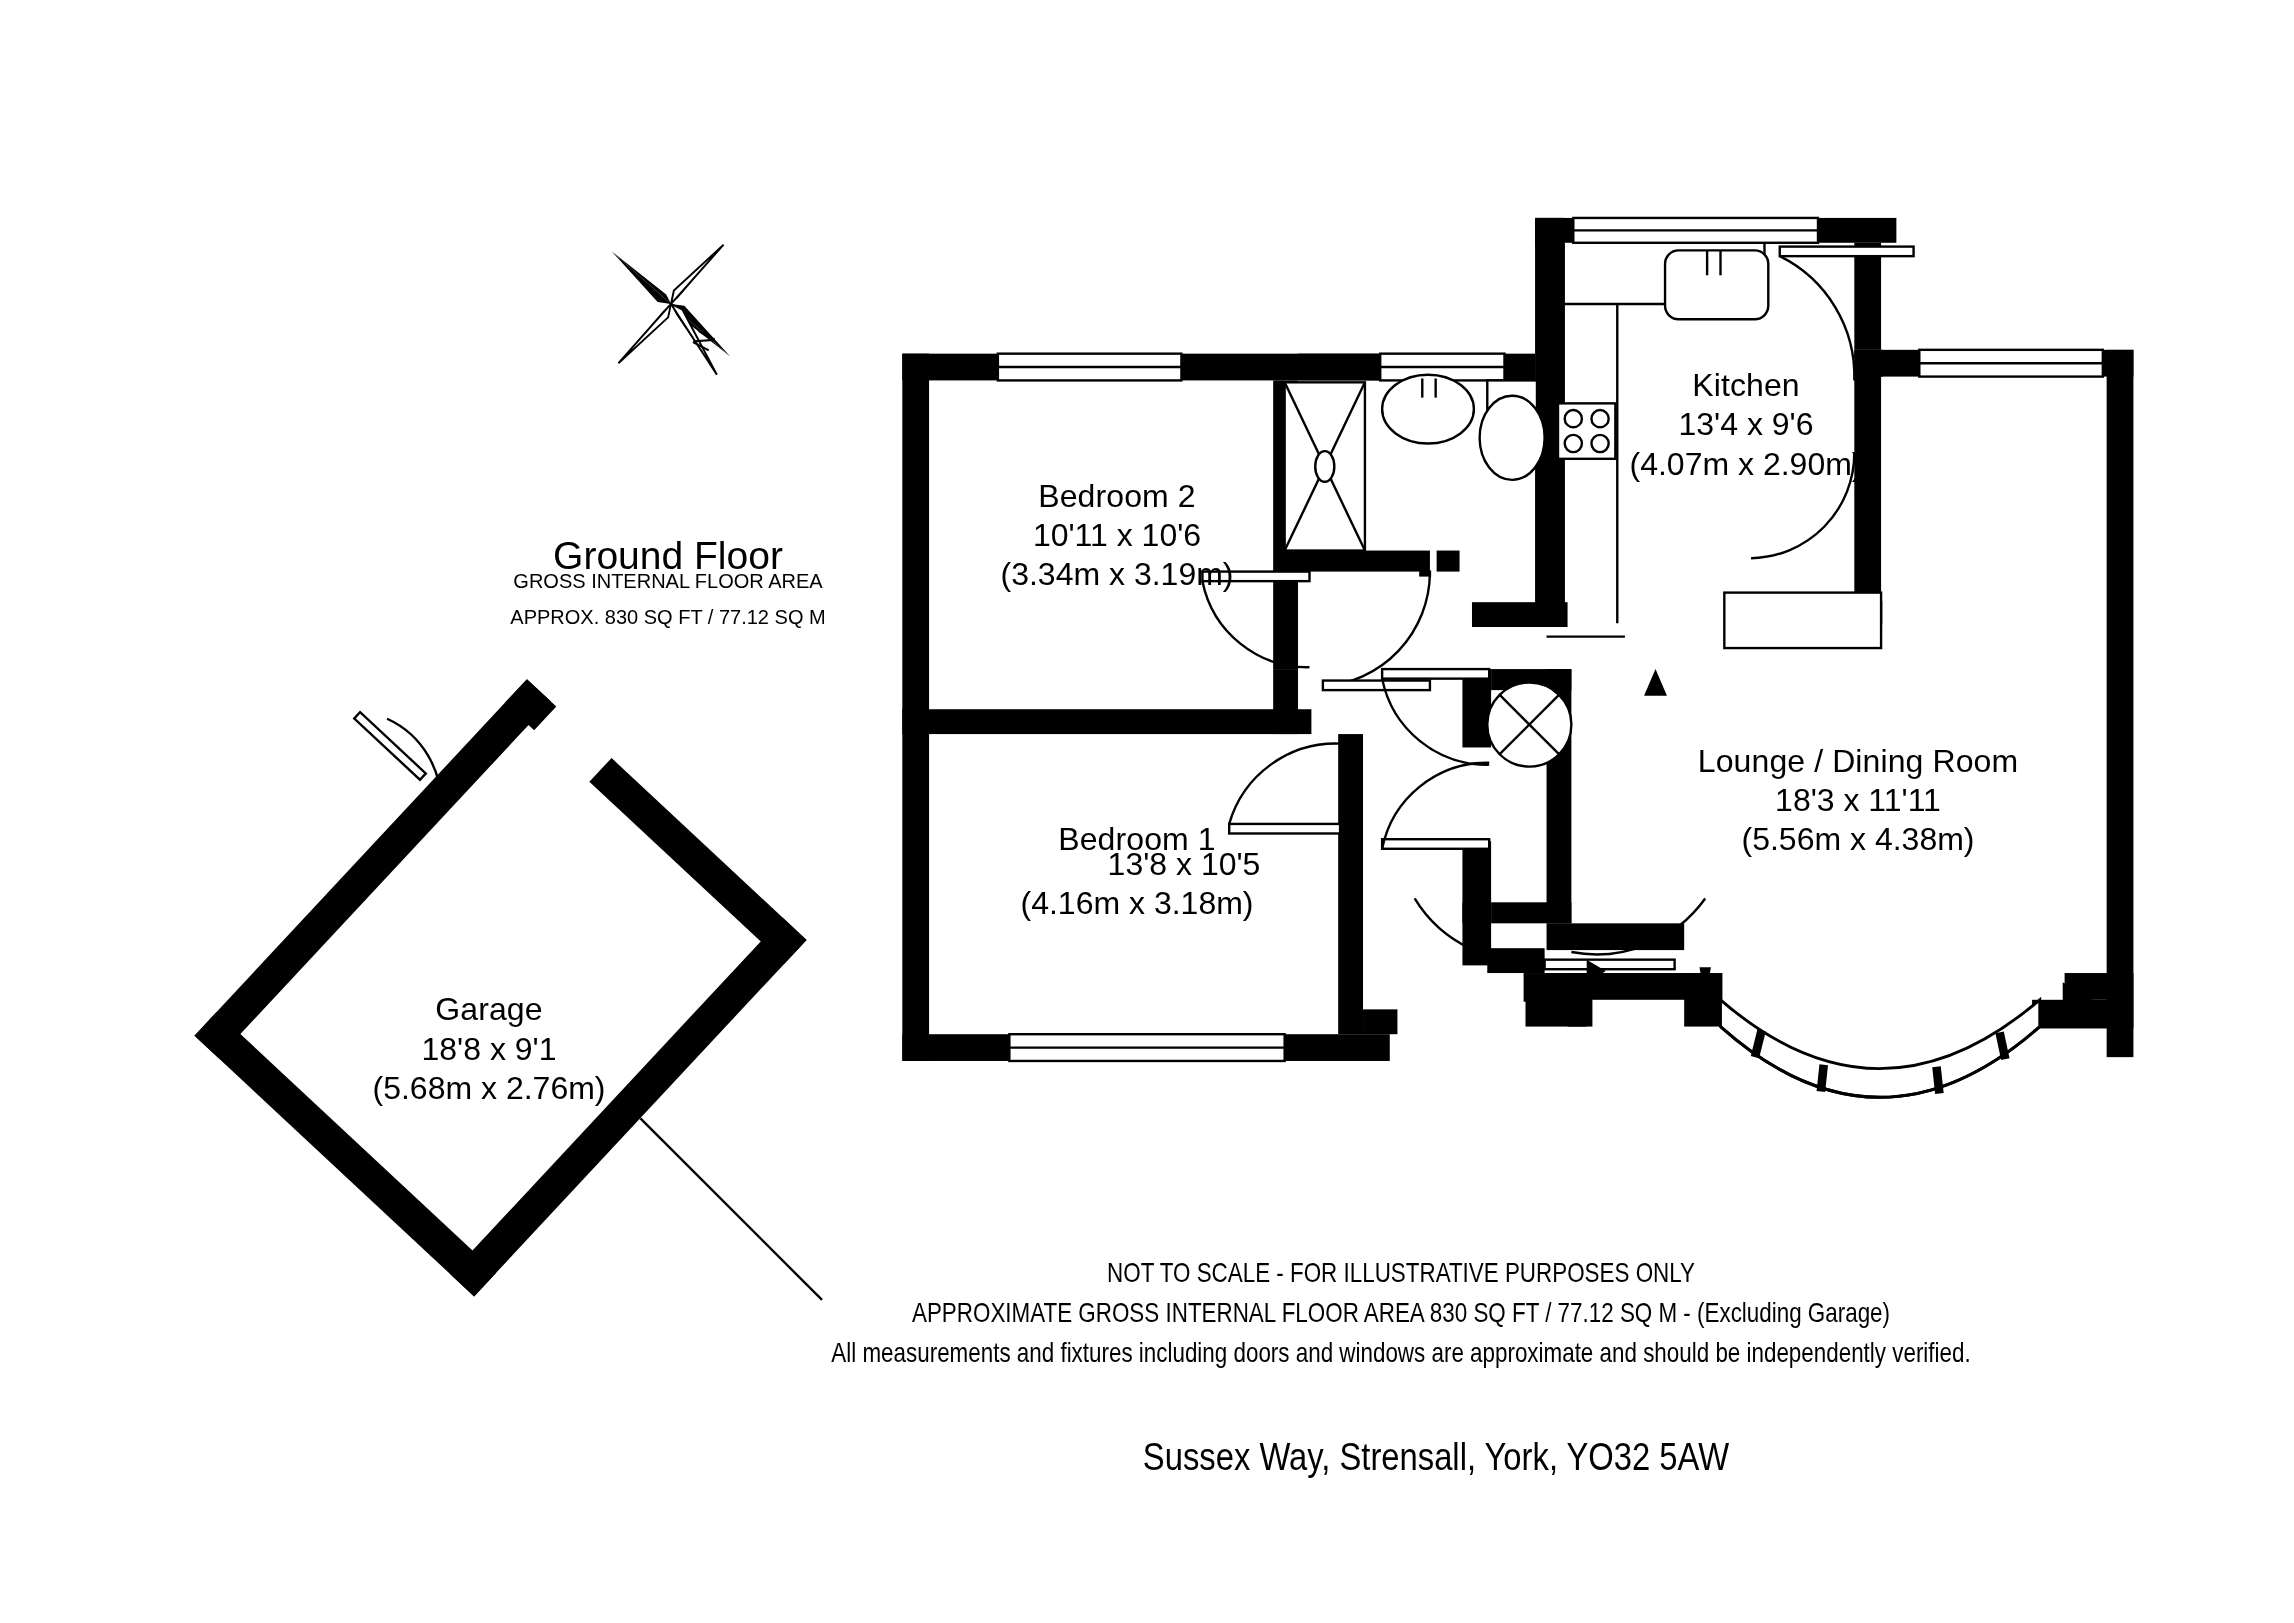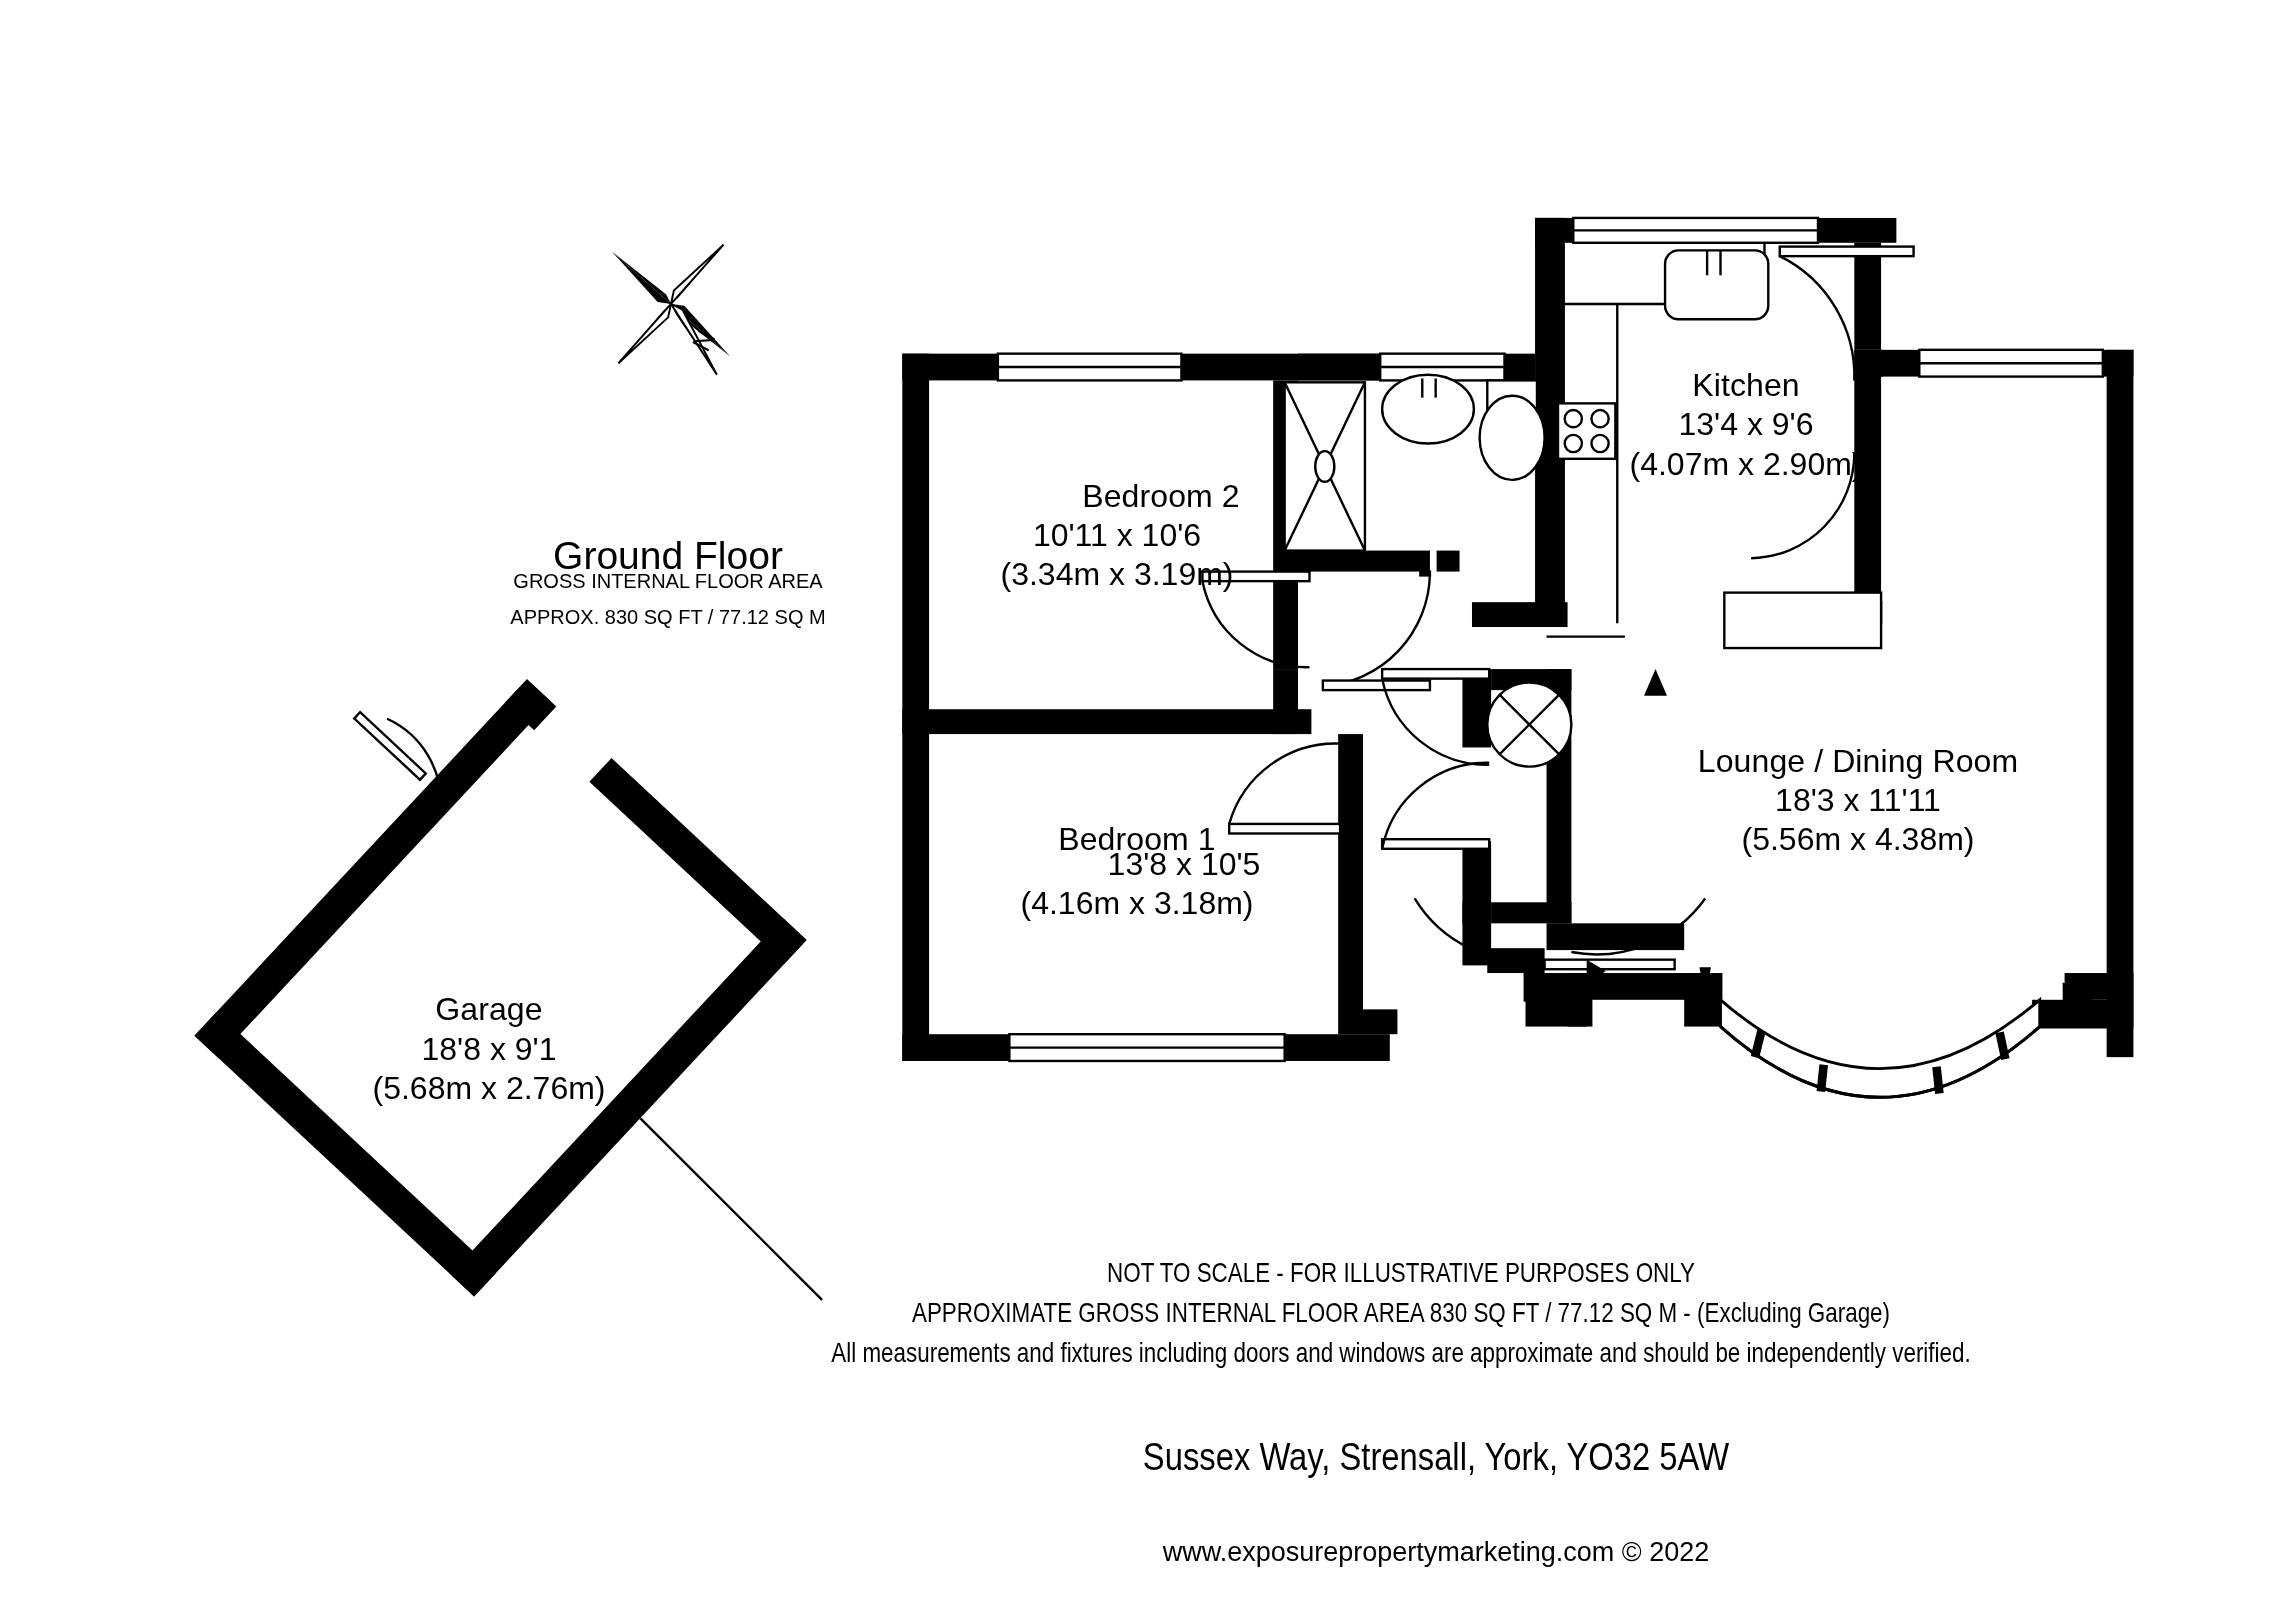--- a/index.html
+++ b/index.html
@@ -316,21 +316,21 @@
 
       <line x1="670" y1="1170" x2="860" y2="1360" stroke="#000" stroke-width="2.5"></line>
     </g>
 
   </svg>
 
   <div class="txt center area-head-1" style="left:668px; top:531px;">Ground Floor</div>
   <div class="txt center area-head-2" style="left:668px; top:568px;">GROSS INTERNAL FLOOR AREA</div>
   <div class="txt center area-head-2" style="left:668px; top:604px;">APPROX. 830 SQ FT / 77.12 SQ M</div>
 
-  <div class="txt center room-name" style="left:1117px; top:476px;margin-left:44px;">Bedroom 2</div>
+  <div class="txt center room-name" style="left:1117px; top:476px;">Bedroom 2</div>
   <div class="txt center room-dim" style="left:1117px; top:515px;">10'11 x 10'6</div>
   <div class="txt center room-dim" style="left:1117px; top:554px;">(3.34m x 3.19m)</div>
 
   <div class="txt center room-name" style="left:1137px; top:819px;">Bedroom 1</div>
   <div class="txt center room-dim" style="left:1137px; top:844px;margin-left:47px;">13'8 x 10'5</div>
   <div class="txt center room-dim" style="left:1137px; top:883px;">(4.16m x 3.18m)</div>
 
   <div class="txt center room-name" style="left:1746px; top:365px;">Kitchen</div>
   <div class="txt center room-dim" style="left:1746px; top:404px;">13'4 x 9'6</div>
   <div class="txt center room-dim" style="left:1746px; top:444px;">(4.07m x 2.90m)</div>
@@ -344,16 +344,15 @@
   <div class="txt center room-dim" style="left:489px; top:1068px;">(5.68m x 2.76m)</div>
 
   <div class="compass-n" style="left:694px; top:325px;">N</div>
 
   <div class="txt center footer-line" style="left:1401px; top:1255px;">NOT TO SCALE - FOR ILLUSTRATIVE PURPOSES ONLY</div>
   <div class="txt center footer-line" style="left:1401px; top:1295px;">APPROXIMATE GROSS INTERNAL FLOOR AREA 830 SQ FT / 77.12 SQ M - (Excluding Garage)</div>
   <div class="txt center footer-line" style="left:1401px; top:1335px;">All measurements and fixtures including doors and windows are approximate and should be independently verified.</div>
 
   <div class="txt center address-line" style="left:1436px; top:1432px;">Sussex Way, Strensall, York, YO32 5AW</div>
 
-  <div class="txt center copyright-line" style="left:1436px; top:1535px;">www.exposurepropertymarketing.com © 2022</div>
 
 </div>
 
 
 </body></html>

